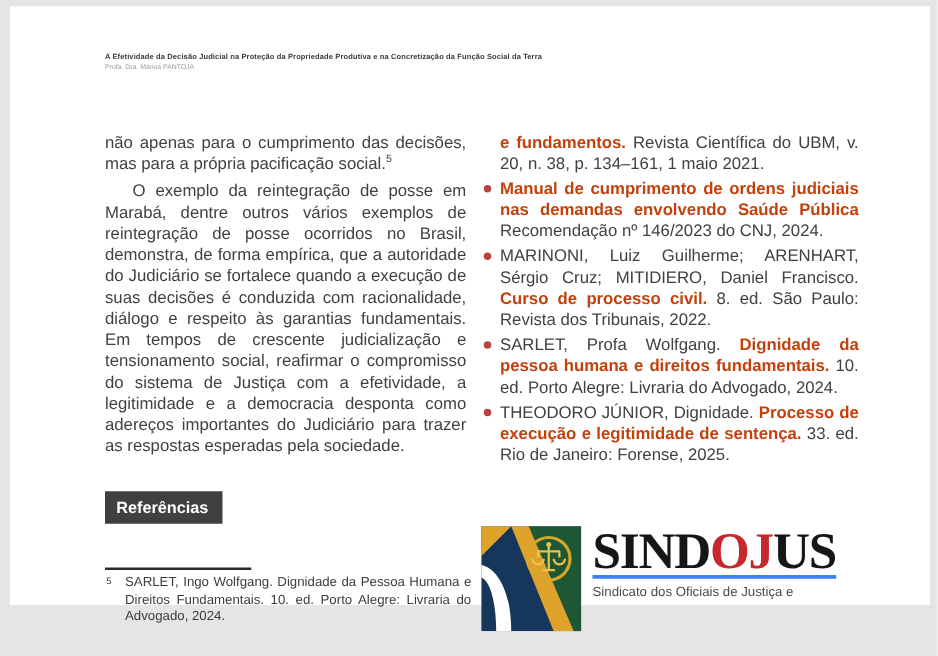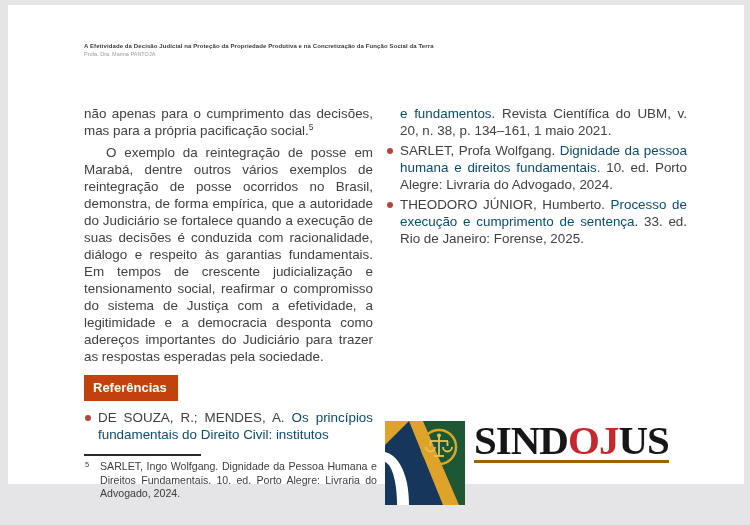--- a/index.html
+++ b/index.html
@@ -17,26 +17,26 @@
   .doc-header{position:absolute;left:76px;top:38px;width:420px;}
   .doc-title{font-size:6px;font-weight:bold;color:#3a3a3a;letter-spacing:.1px;}
   .doc-author{font-size:5.5px;color:#9a9a9a;margin-top:1.5px;}
 
   
   .col{position:absolute;top:100px;width:289px;font-size:13.4px;line-height:17px;
        color:#414141;text-align:justify;}
   .col-left{left:76px;}
   .col-right{left:378px;width:301px;}
   .p2{text-indent:22px;margin-top:5px;}
-  .b{font-weight:normal;color:#0c4a6e;}
+  .b{font-weight:bold;color:#c2410c;}
   sup.fnref{font-size:8.5px;line-height:0;vertical-align:super;}
 
   .ref-heading{
-    display:inline-block;margin-top:10px;
-    background:#c2410c;color:#ffffff;
+    display:inline-block;margin-top:28px;
+    background:#404040;color:#ffffff;
     font-weight:bold;font-size:13px;
     padding:4px 11px 5px 9px;
   }
   .ref-list-left{margin-top:8px;}
   .ref-item{position:relative;padding-left:14px;margin-bottom:3px;}
   .ref-item .bullet{
     position:absolute;left:1px;top:5.5px;width:6px;height:6px;border-radius:50%;
     background:#b5443c;
   }
   .ref-item.no-bullet{margin-bottom:3px;}
@@ -49,50 +49,49 @@
   .footnote .fn-marker{position:absolute;left:1px;top:-2px;font-size:7.5px;}
 
   
   .logo-row{position:absolute;left:377px;top:416px;display:flex;align-items:flex-start;}
   .logo-emblem{width:80px;height:84px;flex:0 0 auto;}
   .logo-text{margin-left:9px;}
   .wordmark{
     font-family:"Liberation Serif", serif;font-weight:700;
     font-size:41px;line-height:38px;letter-spacing:-1px;
     color:#161616;display:inline-block;
-    border-bottom:3px solid #a16207;padding-bottom:1px;
+    border-bottom:3px solid #3b82f6;padding-bottom:1px;
   }
   .wordmark .red{color:#c5282f;}
   .tagline{font-size:10.6px;line-height:13.5px;color:#4a4a4a;margin-top:5px;}
   .tagline .red-line{color:#c0392e;}
 </style>
 </head>
 <body>
 
 <div class="page">
 
   <div class="doc-header">
     <div class="doc-title">A Efetividade da Decisão Judicial  na Proteção da Propriedade Produtiva e na Concretização da Função Social da Terra</div>
     <div class="doc-author">Profa. Dra. Marina PANTOJA</div>
   </div>
 
   <div class="col col-left">
     <div class="p1"><span>não apenas para o cumprimento das decisões, mas para a própria pacificação social.</span><sup class="fnref">5</sup></div>
     <div class="p2">O exemplo da reintegração de posse em Marabá, dentre outros vários exemplos de reintegração de posse ocorridos no Brasil, demonstra, de forma empírica, que a autoridade do Judiciário se fortalece quando a execução de suas decisões é conduzida com racionalidade, diálogo e respeito às garantias fundamentais. Em tempos de crescente judicialização e tensionamento social, reafirmar o compromisso do sistema de Justiça com a efetividade, a legitimidade e a democracia desponta como adereços importantes do Judiciário para trazer as respostas esperadas pela sociedade.</div>
     <div class="ref-heading">Referências</div>
-    <div class="ref-list-left">
-        <div class="ref-item"><span class="bullet"></span><span>DE SOUZA, R.; MENDES, A. </span><span class="b">Os princípios fundamentais do Direito Civil: institutos</span></div>
-      </div>
   </div>
 
   <div class="col col-right">
     <div id="refs-right">
         <div class="ref-item no-bullet"><span class="b">e fundamentos.</span><span> Revista Científica do UBM, v. 20, n. 38, p. 134–161, 1 maio 2021.</span></div>
+        <div class="ref-item"><span class="bullet"></span><span class="b">Manual de cumprimento de ordens judiciais nas demandas envolvendo Saúde Pública</span><span> Recomendação nº 146/2023 do CNJ, 2024.</span></div>
+        <div class="ref-item"><span class="bullet"></span><span>MARINONI, Luiz Guilherme; ARENHART, Sérgio Cruz; MITIDIERO, Daniel Francisco. </span><span class="b">Curso de processo civil.</span><span> 8. ed. São Paulo: Revista dos Tribunais, 2022.</span></div>
         <div class="ref-item"><span class="bullet"></span><span>SARLET, Profa Wolfgang. </span><span class="b">Dignidade da pessoa humana e direitos fundamentais.</span><span> 10. ed. Porto Alegre: Livraria do Advogado, 2024.</span></div>
-        <div class="ref-item"><span class="bullet"></span><span>THEODORO JÚNIOR, Humberto. </span><span class="b">Processo de execução e cumprimento de sentença.</span><span> 33. ed. Rio de Janeiro: Forense, 2025.</span></div>
+        <div class="ref-item"><span class="bullet"></span><span>THEODORO JÚNIOR, Dignidade. </span><span class="b">Processo de execução e legitimidade de sentença.</span><span> 33. ed. Rio de Janeiro: Forense, 2025.</span></div>
       </div>
   </div>
 
   <div class="footnote-rule"></div>
   <div class="footnote"><span class="fn-marker">5</span><span>SARLET, Ingo Wolfgang. Dignidade da Pessoa Humana e Direitos Fundamentais. 10. ed. Porto Alegre: Livraria do Advogado, 2024.</span></div>
 
   <div class="logo-row">
     <svg class="logo-emblem" viewBox="0 0 80 84" xmlns="http://www.w3.org/2000/svg">
       <rect width="80" height="84" fill="#16365c"></rect>
       <polygon points="38,0 80,0 80,84 74,84" fill="#1d5733"></polygon>
@@ -109,17 +108,18 @@
           <path d="M58,26 A4.5,4.5 0 0 0 67,26"></path>
           <line x1="45.5" y1="20" x2="45.5" y2="25"></line>
           <line x1="62.5" y1="20" x2="62.5" y2="25"></line>
         </g>
         <circle cx="54" cy="14.5" r="2" fill="#e9c44d"></circle>
       </g>
     </svg>
     <div class="logo-text">
       <div class="wordmark"><span>SIND</span><span class="red">OJ</span><span>US</span></div>
       <div class="tagline">
+        <div>Sindicato dos Oficiais de Justiça e</div>
       </div>
     </div>
   </div>
 
 </div>
 
 </body></html>

